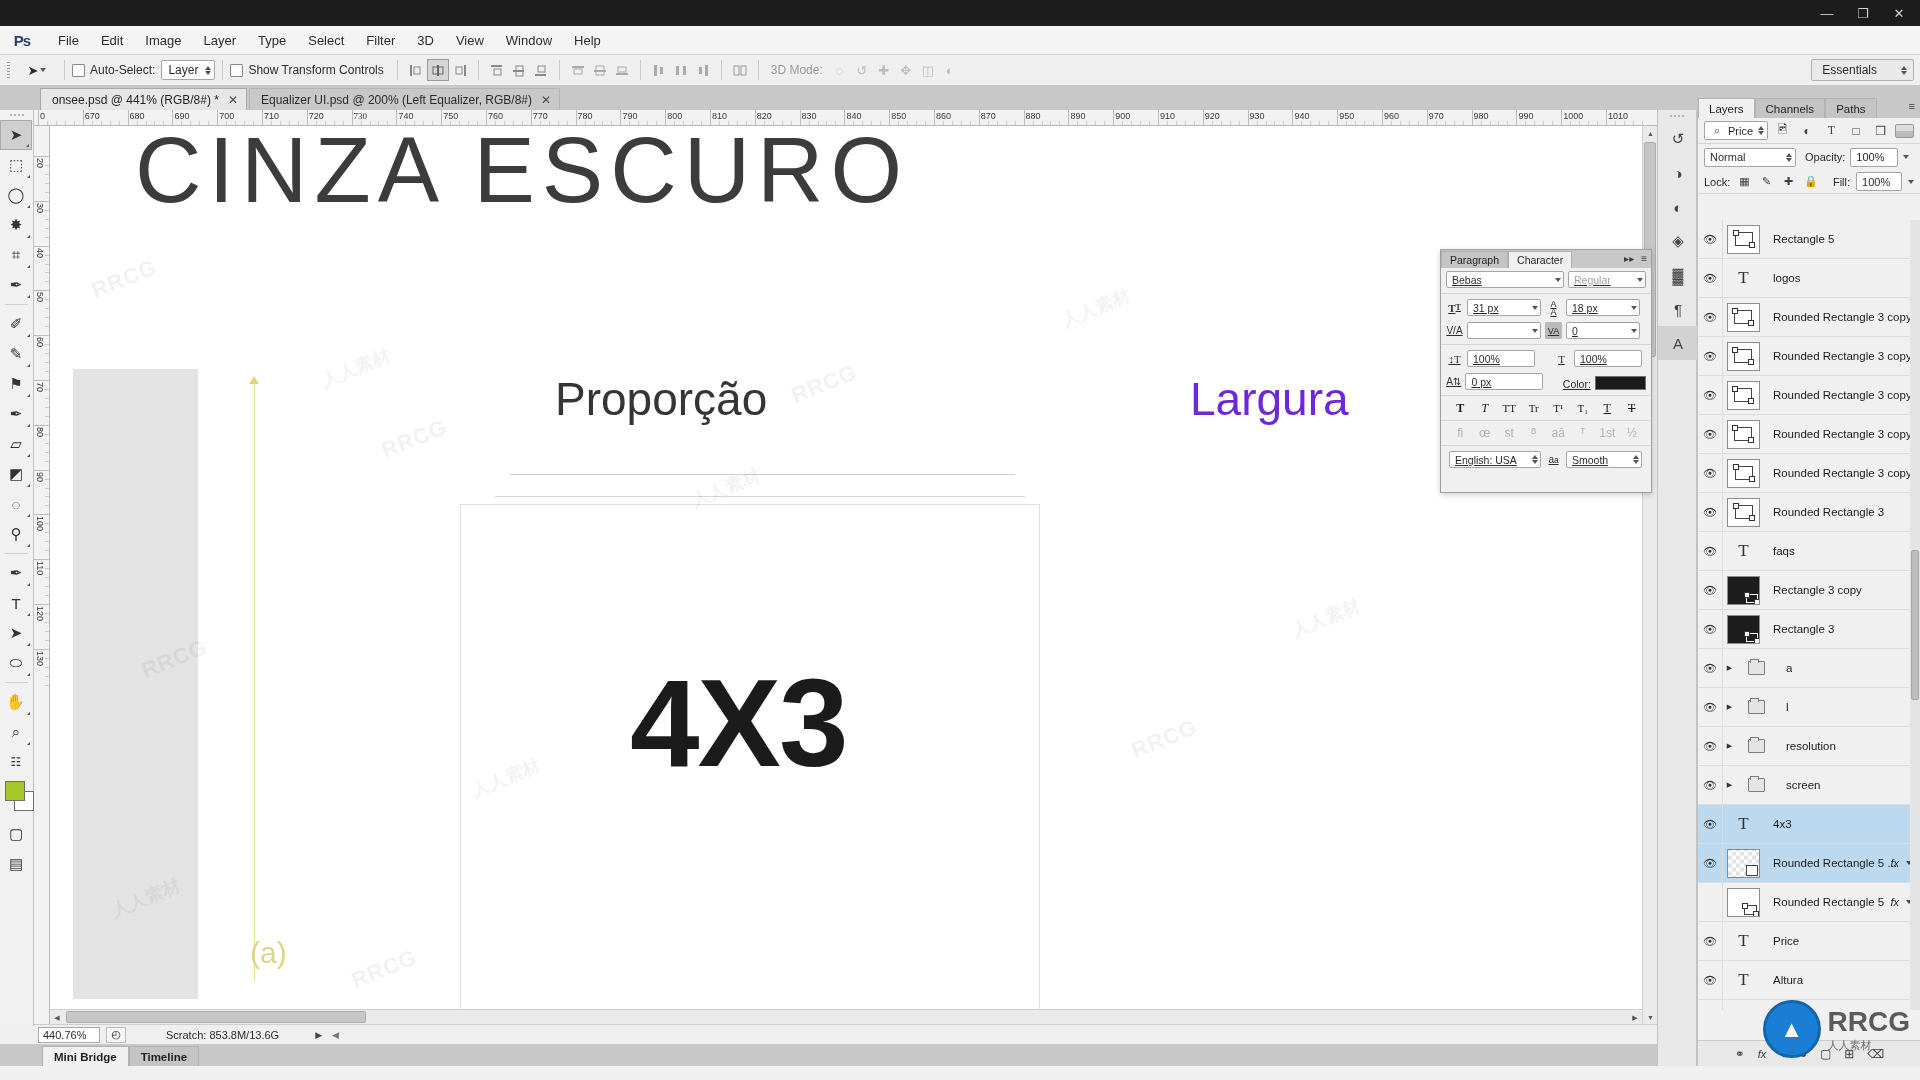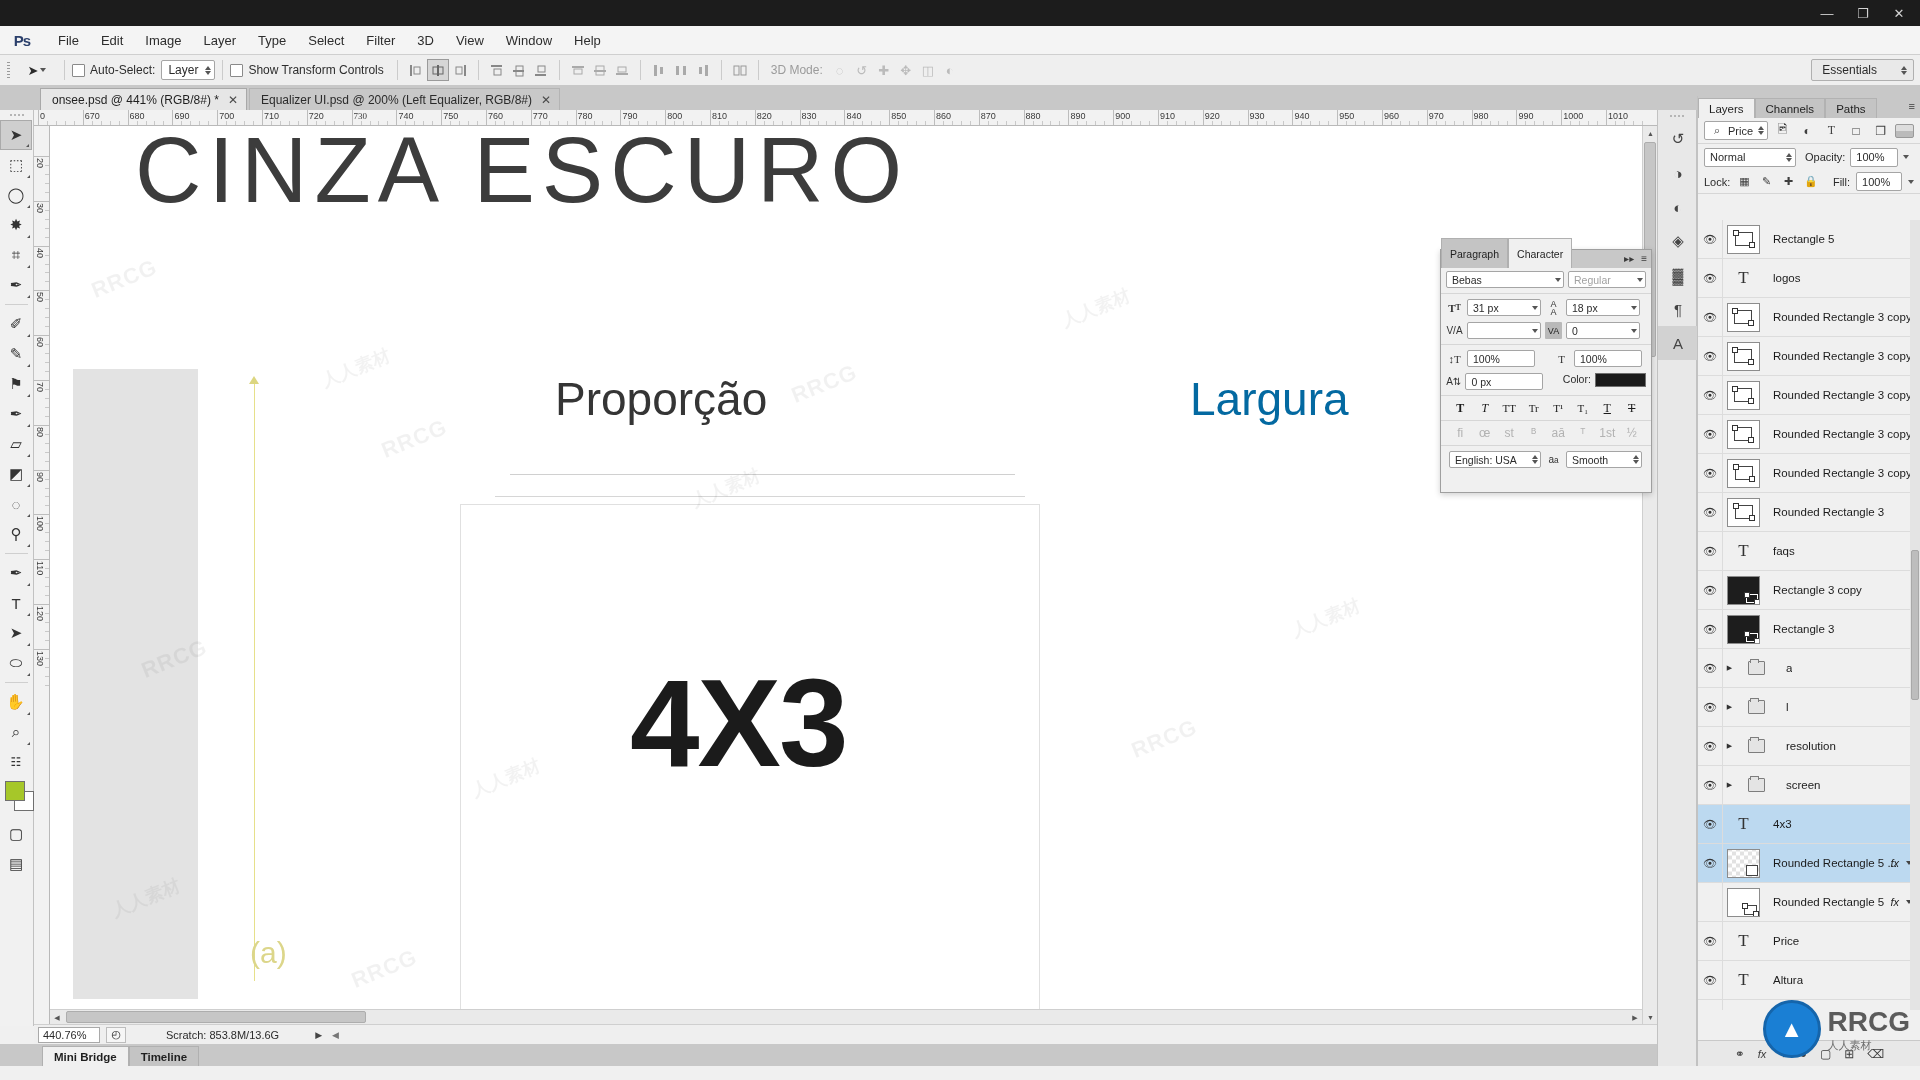--- a/index.html
+++ b/index.html
@@ -240,25 +240,25 @@
   }
   .lscroll{ position:absolute; right:0; top:124px; width:10px; height:790px; background:#e4e4e4;}
   .lscroll .th{ position:absolute; left:1px; width:8px; background:#bdbdbd;border:1px solid #a8a8a8;border-radius:2px;}
 
   
   .charpanel{
     position:absolute; left:1440px; top:249px; width:212px; height:244px;
     background:#f0f0f0; border:1px solid #9f9f9f; box-shadow:0 2px 6px rgba(0,0,0,.18);
   }
   .cp-tabs{ height:18px;background:#c8c8c8;display:flex;align-items:flex-end;position:relative;}
-  .cp-tab{ height:30px;background:#c4c4c4;border:1px solid #b0b0b0;border-bottom:none;
+  .cp-tab{ height:17px;background:#c4c4c4;border:1px solid #b0b0b0;border-bottom:none;
     display:flex;align-items:center;padding:0 8px;font-size:10.5px;color:#1f1f1f;}
   .cp-tab.active{ background:#f0f0f0;}
   .cp-ctrls{ position:absolute; right:4px; top:3px; display:flex; gap:7px; align-items:center; font-size:10px;color:#3a3a3a;}
-  .cp-row{ display:flex;align-items:flex-start;padding:3px 5px;gap:4px; }
+  .cp-row{ display:flex;align-items:flex-end;padding:3px 5px;gap:4px;text-decoration:underline; }
   .cp-icon{ width:17px;height:17px;display:flex;align-items:center;justify-content:center;
     font-size:11px;color:#333;}
   .cp-field{
     height:17px;border:1px solid #a5a5a5;background:#fff;border-radius:2px;
     display:flex;align-items:center;justify-content:space-between;padding:0 2px 0 5px;font-size:10.5px;
   }
   .cp-field .cv{ width:0;height:0;border-left:3px solid transparent;border-right:3px solid transparent;border-top:4px solid #555;}
   .cp-field.dim{ color:#a2a2a2;}
   .cp-hr{ height:1px;background:#d6d6d6;margin:2px 0;}
   .cp-style{ height:20px;display:flex;align-items:center;justify-content:space-around;padding:0 7px;font-size:12px;}
@@ -864,21 +864,21 @@
   <div class="canvas">
 
     <div style="position:absolute;left:23px;top:243px;width:125px;height:630px;background:#e3e3e3;"></div>
 
     <div style="position:absolute;left:204px;top:255px;width:1px;height:600px;background:#e6e08a;"></div>
     <div style="position:absolute;left:204px;top:250px;width:0;height:0;border-left:5px solid transparent;border-right:5px solid transparent;border-bottom:8px solid #dcd680;margin-left:-5px;"></div>
 
     <div class="cv-text" style="left:505px;top:246px;font-size:46px;color:#353535;">Proporção</div>
 
     <div class="cv-text" style="left:85px;top:-8px;font-size:92px;font-weight:300;letter-spacing:7px;color:#3c3c3c;">CINZA ESCURO</div>
-    <div class="cv-text" style="left:1140px;top:246px;font-size:46px;color:#0369a1;">Largura</div>
+    <div class="cv-text" style="left:1140px;top:246px;font-size:46px;color:#6d28d9;">Largura</div>
 
     <div style="position:absolute;left:460px;top:348px;width:505px;height:1px;background:#d0d0d0;"></div>
     <div style="position:absolute;left:445px;top:370px;width:530px;height:1px;background:#d6d6d6;"></div>
 
     <div style="position:absolute;left:410px;top:378px;width:580px;height:527px;border:1px solid #e0e0e0;border-bottom:none;background:#fff;"></div>
     <div class="cv-text" style="left:580px;top:525px;font-size:125px;font-weight:bold;letter-spacing:-2px;color:#1b1b1b;">4X3</div>
 
     <div class="cv-text" style="left:200px;top:810px;font-size:30px;color:#dcd68a;">(a)</div>
 
     <div class="wm" style="left:40px;top:140px;transform:rotate(-22deg)">RRCG</div>

